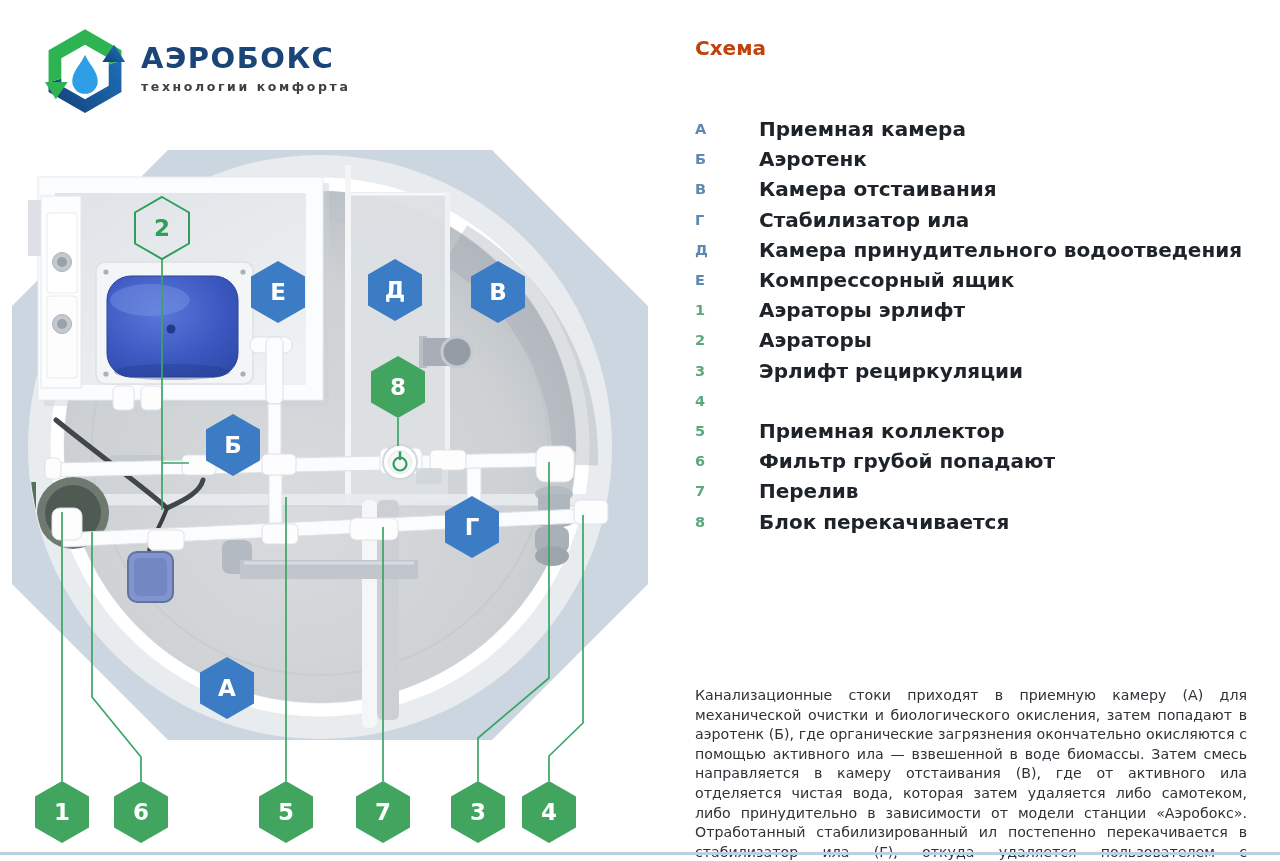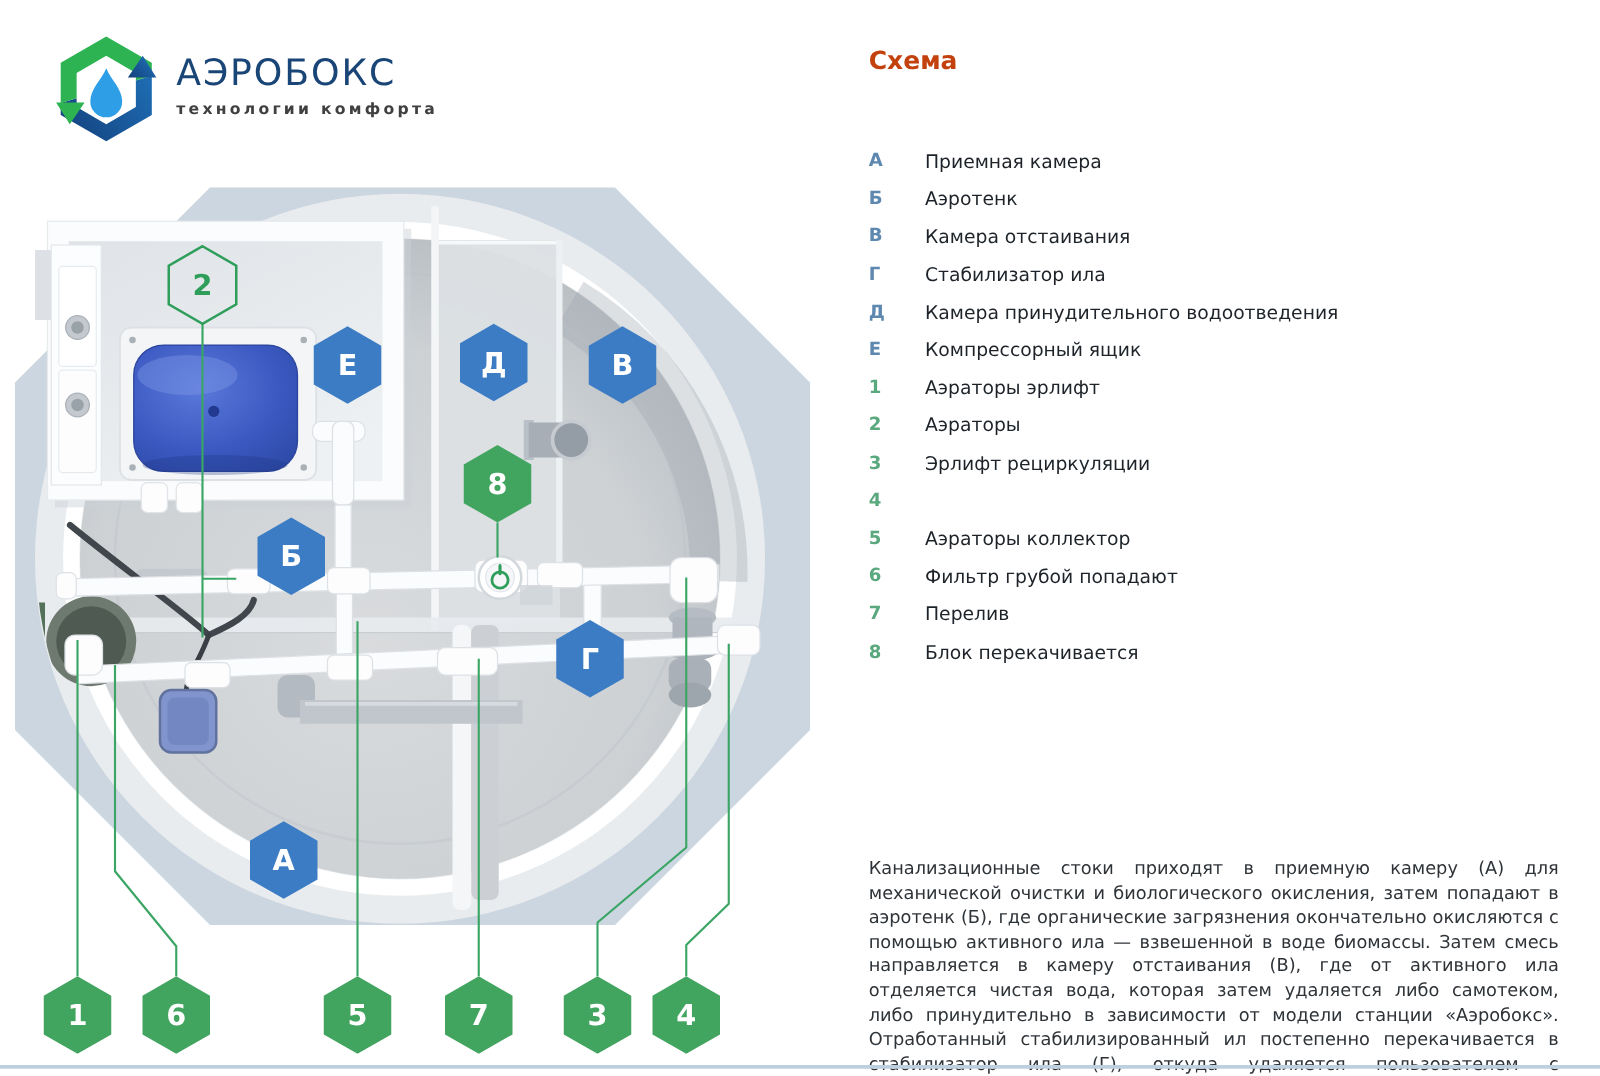--- a/index.html
+++ b/index.html
@@ -5,30 +5,30 @@
   html,body{margin:0;padding:0;}
   body{
     width:1280px;height:861px;position:relative;overflow:hidden;
     background:#ffffff;
     font-family:"DejaVu Sans","Liberation Sans",sans-serif;
     color:#23282e;
   }
   
   .logo{position:absolute;left:44px;top:26px;display:flex;gap:15px;}
   .logo-text{padding-top:18px;}
-  .logo-title{font-size:29px;font-weight:400;color:#1a4577;letter-spacing:1.5px;line-height:1;}
+  .logo-title{font-size:29px;font-weight:700;color:#1a4577;letter-spacing:1.5px;line-height:1;}
   .logo-tagline{font-size:12.5px;font-weight:700;color:#404040;letter-spacing:2.6px;margin-top:6px;}
   
   .schema-title{position:absolute;left:695px;top:36px;font-size:20px;font-weight:800;color:#c2410c;}
   .legend{position:absolute;left:695px;top:114px;width:552px;}
   .legend-row{display:flex;align-items:center;height:30.2px;}
   .legend-key{width:45px;font-size:14.5px;font-weight:700;flex:0 0 45px;}
   .key-letter{color:#5e88b0;}
   .key-number{color:#5aa87d;}
-  .legend-label{font-size:15px;font-weight:400;color:#1d2329;white-space:nowrap;}
+  .legend-label{font-size:20px;font-weight:700;color:#1d2329;white-space:nowrap;margin-left:19px;}
   .description{
     position:absolute;left:695px;top:686px;width:552px;
     font-size:14.2px;line-height:19.6px;text-align:justify;color:#2e3338;
   }
   .bottom-line{position:absolute;left:0;top:852px;width:1280px;height:3px;background:#bdd0e0;}
   
   .illustration{position:absolute;left:0;top:130px;}
   .hex-blue{fill:#3b7cc4;}
   .hex-green{fill:#41a45f;}
   .hex-outline{fill:rgba(255,255,255,0.0);stroke:#2f9e5b;stroke-width:2;}
@@ -106,21 +106,21 @@
     </div>
   <div class="legend-row">
       <span class="legend-key key-number">3</span>
       <span class="legend-label">Эрлифт рециркуляции</span>
     </div>
   <div class="legend-row">
       <span class="legend-key key-number">4</span>
     </div>
   <div class="legend-row">
       <span class="legend-key key-number">5</span>
-      <span class="legend-label">Аэраторы коллектор</span>
+      <span class="legend-label">Приемная коллектор</span>
     </div>
   <div class="legend-row">
       <span class="legend-key key-number">6</span>
       <span class="legend-label">Фильтр грубой попадают</span>
     </div>
   <div class="legend-row">
       <span class="legend-key key-number">7</span>
       <span class="legend-label">Перелив</span>
     </div>
   <div class="legend-row">

